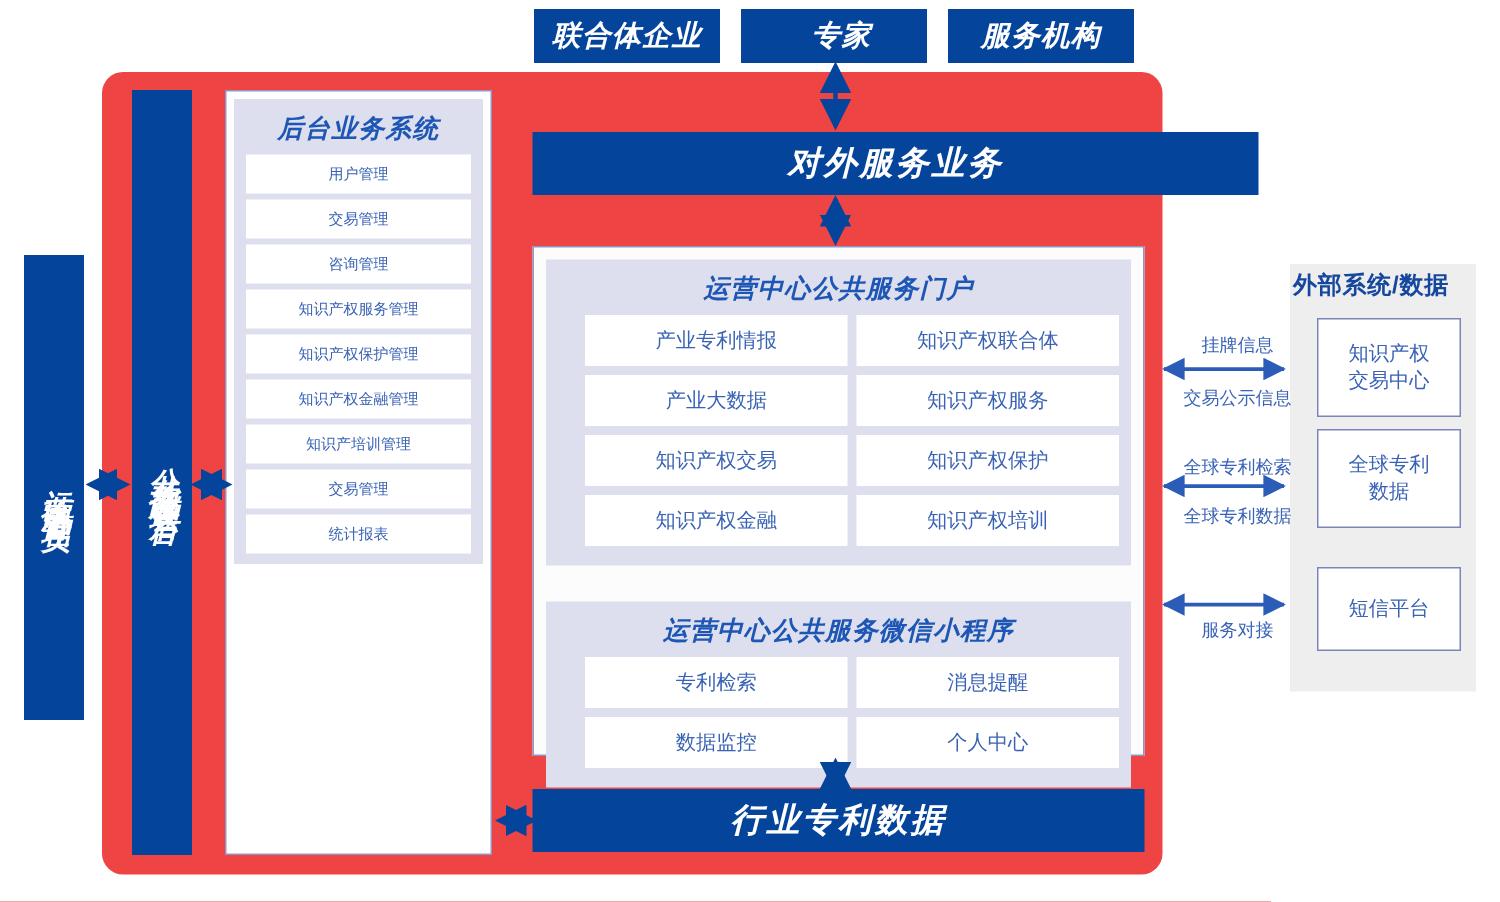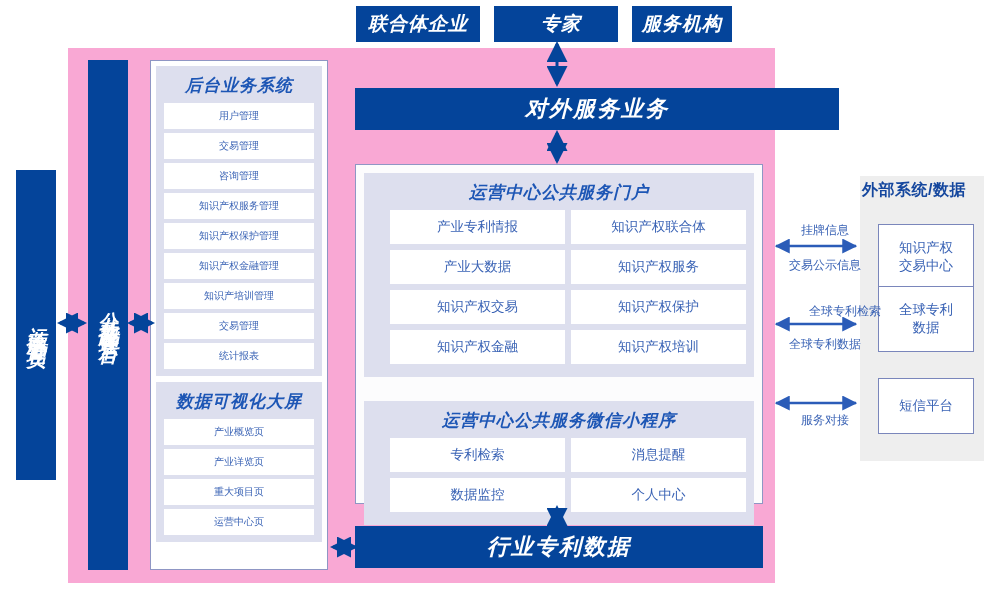--- a/index.html
+++ b/index.html
@@ -17,21 +17,21 @@
   .blue-box{
     background:#04449a;
     color:#ffffff;
     font-weight:bold;
     font-style:italic;
     display:flex;align-items:center;justify-content:center;
     text-align:center;
     letter-spacing:1px;
     box-sizing:border-box;
   }
-  .grey-panel{background:#f9a8d4;box-sizing:border-box;}
+  .grey-panel{background:#ef4444;box-sizing:border-box;border-radius:14px;}
 
   .sect{
     background:#dddfee;
     box-sizing:border-box;
     padding:5px 8px 7px 8px;
   }
   .sect-title{
     font-weight:bold;font-style:italic;
     color:#1d56b5;
     text-align:center;
@@ -48,21 +48,21 @@
     display:flex;align-items:center;justify-content:center;
   }
   .grid2{display:flex;flex-wrap:wrap;padding-left:18px;}
   .grid2 .item{width:calc(50% - 3px);margin:0 0 6px 0;height:34px;}
   .grid2 .item:nth-child(odd){margin-right:6px;}
 
   
   .top-box{position:absolute;height:36px;font-size:19px;}
   #top-0{left:356px;top:6px;width:124px;}
   #top-1{left:494px;top:6px;width:124px;padding-left:10px;}
-  #top-2{left:632px;top:6px;width:100px;}
+  #top-2{left:632px;top:6px;width:124px;}
 
   .internet-label{
     position:absolute;left:489px;top:58px;
     font-size:13px;font-weight:bold;color:#15479e;
     letter-spacing:1px;
   }
 
   
   #main-container{position:absolute;left:68px;top:48px;width:707px;height:535px;}
 
@@ -110,21 +110,21 @@
     position:absolute;left:862px;top:180px;width:126px;
     text-align:left;font-size:16px;font-weight:bold;color:#15479e;
     letter-spacing:0.5px;
   }
   .ext-box{
     position:absolute;left:878px;width:96px;height:66px;
     background:#ffffff;border:1px solid #7a86bb;box-sizing:border-box;
     display:flex;align-items:center;justify-content:center;
     text-align:center;font-size:13.5px;color:#3a63b5;line-height:1.35;
   }
-  #ext-0{top:224px;}
+  #ext-0{top:212px;}
   #ext-1{top:286px;}
   #ext-2{top:378px;height:56px;}
 
   .arrow-label{
     position:absolute;font-size:12px;color:#3a63b5;white-space:nowrap;
     text-align:center;width:86px;
   }
 
   
   #arrows{position:absolute;left:0;top:0;width:1000px;height:601px;pointer-events:none;}
@@ -154,27 +154,20 @@
         <div class="item">交易管理</div>
         <div class="item">咨询管理</div>
         <div class="item">知识产权服务管理</div>
         <div class="item">知识产权保护管理</div>
         <div class="item">知识产权金融管理</div>
         <div class="item">知识产培训管理</div>
         <div class="item">交易管理</div>
         <div class="item">统计报表</div>
       </div>
 
-      <div class="sect">
-        <div class="sect-title">数据可视化大屏</div>
-        <div class="item">产业概览页</div>
-        <div class="item">产业详览页</div>
-        <div class="item">重大项目页</div>
-        <div class="item">运营中心页</div>
-      </div>
 
     </div>
 
     <div class="blue-box" id="bar-outer-service">对外服务业务</div>
 
     <div id="portal-wrap">
 
       <div class="sect">
         <div class="sect-title">运营中心公共服务门户</div>
         <div class="grid2">
@@ -216,21 +209,21 @@
     <span><span>全球专利</span><br>
     <span>数据</span></span>
   </div>
   <div class="ext-box" id="ext-2">
     <span>短信平台</span>
   </div>
 
   <div class="arrow-label" style="left:782px;top:222px;">挂牌信息</div>
   <div class="arrow-label" style="left:776px;top:257px;width:98px;">交易公示信息</div>
 
-  <div class="arrow-label" style="left:776px;top:303px;width:98px;padding-left:20px;">全球专利检索</div>
+  <div class="arrow-label" style="left:776px;top:303px;width:98px;">全球专利检索</div>
   <div class="arrow-label" style="left:776px;top:336px;width:98px;">全球专利数据</div>
 
   <div class="arrow-label" style="left:782px;top:412px;">服务对接</div>
 
   <svg id="arrows" viewBox="0 0 1000 601">
     <defs>
       <marker id="ah" markerWidth="7" markerHeight="7" refX="6" refY="3.5" orient="auto">
         <polygon points="0 0, 7 3.5, 0 7" fill="#04449a"></polygon>
       </marker>
       <marker id="ah-start" markerWidth="7" markerHeight="7" refX="1" refY="3.5" orient="auto">

